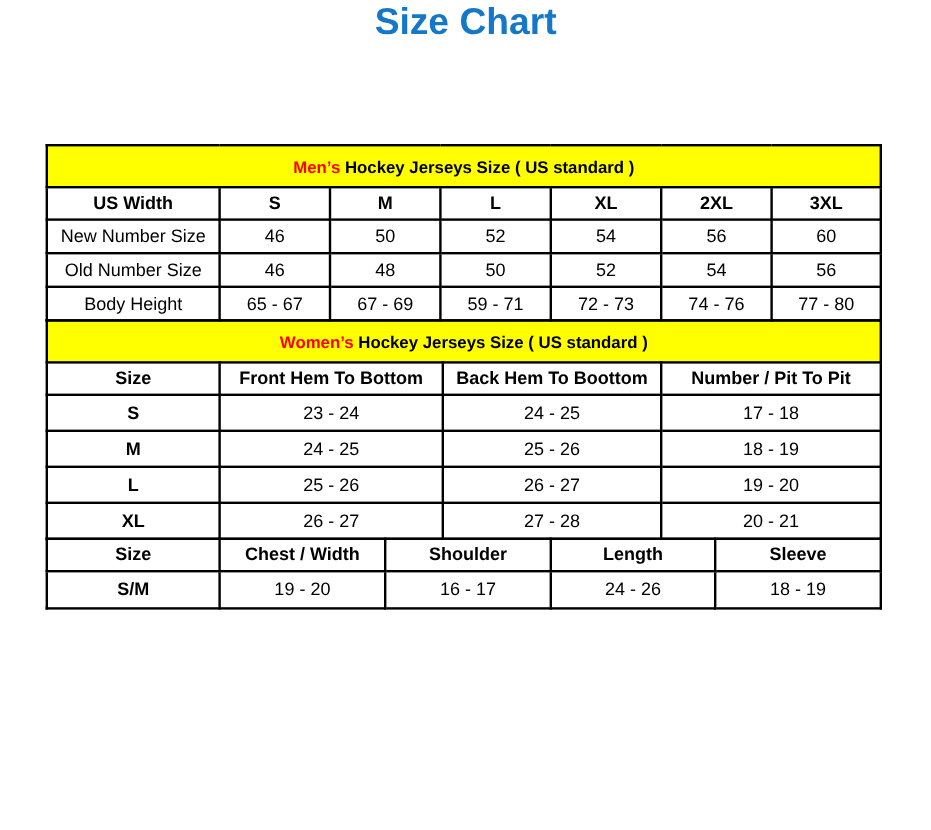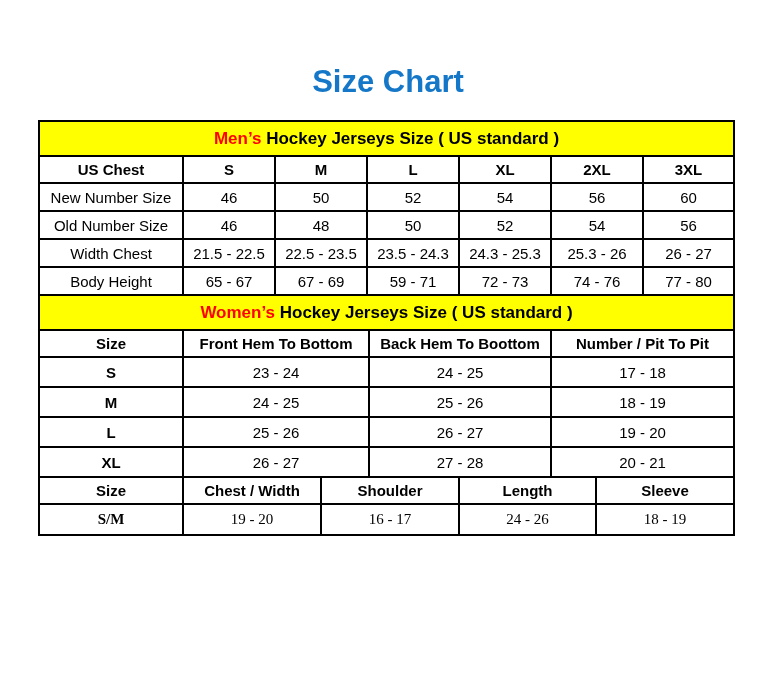--- a/index.html
+++ b/index.html
@@ -7,21 +7,20 @@
     padding: 0;
     background: #ffffff;
     width: 776px;
     height: 692px;
     overflow: hidden;
     font-family: "Liberation Sans", sans-serif;
     color: #000;
   }
   .page-title {
     margin: 0;
-    padding-top: 64px;
     width: 776px;
     text-align: center;
     font-size: 31px;
     line-height: 36px;
     font-weight: 700;
     color: #1477C8;
   }
   .sheet {
     position: absolute;
     left: 38px;
@@ -40,27 +39,27 @@
     vertical-align: middle;
     padding: 0;
     font-size: 15px;
     overflow: hidden;
     white-space: nowrap;
   }
   tr.banner td {
     height: 33px;
     background: #FFFF00;
     font-weight: 700;
-    font-size: 17px;
+    font-size: 14px;
   }
   tr.banner .hl { color: #FF0000; }
   tr.hdr td { height: 25px; font-weight: 700; }
   .mens  tr.data td { height: 26px; }
   .womens tr.data td { height: 28px; }
-  .youth tr.data td { height: 29px; font-family: Liberation Serif, serif; }
+  .youth tr.data td { height: 29px; }
   .womens tr.data td.lbl,
   .youth tr.data td.lbl { font-weight: 700; }
   .misspelled {
     text-decoration-style: wavy;
     text-decoration-color: #D03A3A;
     text-decoration-thickness: 1px;
     text-underline-offset: 4px;
   }
 </style>
 </head>
@@ -78,21 +77,21 @@
         <col style="width:92px">
         <col style="width:92px">
         <col style="width:92px">
         <col style="width:91px">
     </colgroup>
     <tbody>
         <tr class="banner">
       <td colspan="7"><span class="hl">Men’s</span><span> Hockey Jerseys Size ( US standard )</span></td>
     </tr>
     <tr class="hdr">
-      <td>US Chest</td>
+      <td>US Width</td>
       <td>S</td>
       <td>M</td>
       <td>L</td>
       <td>XL</td>
       <td>2XL</td>
       <td>3XL</td>
     </tr>
     <tr class="data">
       <td class="lbl">New Number Size</td>
       <td>46</td>
@@ -103,29 +102,20 @@
       <td>60</td>
     </tr>
     <tr class="data">
       <td class="lbl">Old Number Size</td>
       <td>46</td>
       <td>48</td>
       <td>50</td>
       <td>52</td>
       <td>54</td>
       <td>56</td>
-    </tr>
-    <tr class="data">
-      <td class="lbl">Width Chest</td>
-      <td>21.5 - 22.5</td>
-      <td>22.5 - 23.5</td>
-      <td>23.5 - 24.3</td>
-      <td>24.3 - 25.3</td>
-      <td>25.3 - 26</td>
-      <td>26 - 27</td>
     </tr>
     <tr class="data">
       <td class="lbl">Body Height</td>
       <td>65 - 67</td>
       <td>67 - 69</td>
       <td>59 - 71</td>
       <td>72 - 73</td>
       <td>74 - 76</td>
       <td>77 - 80</td>
     </tr>

